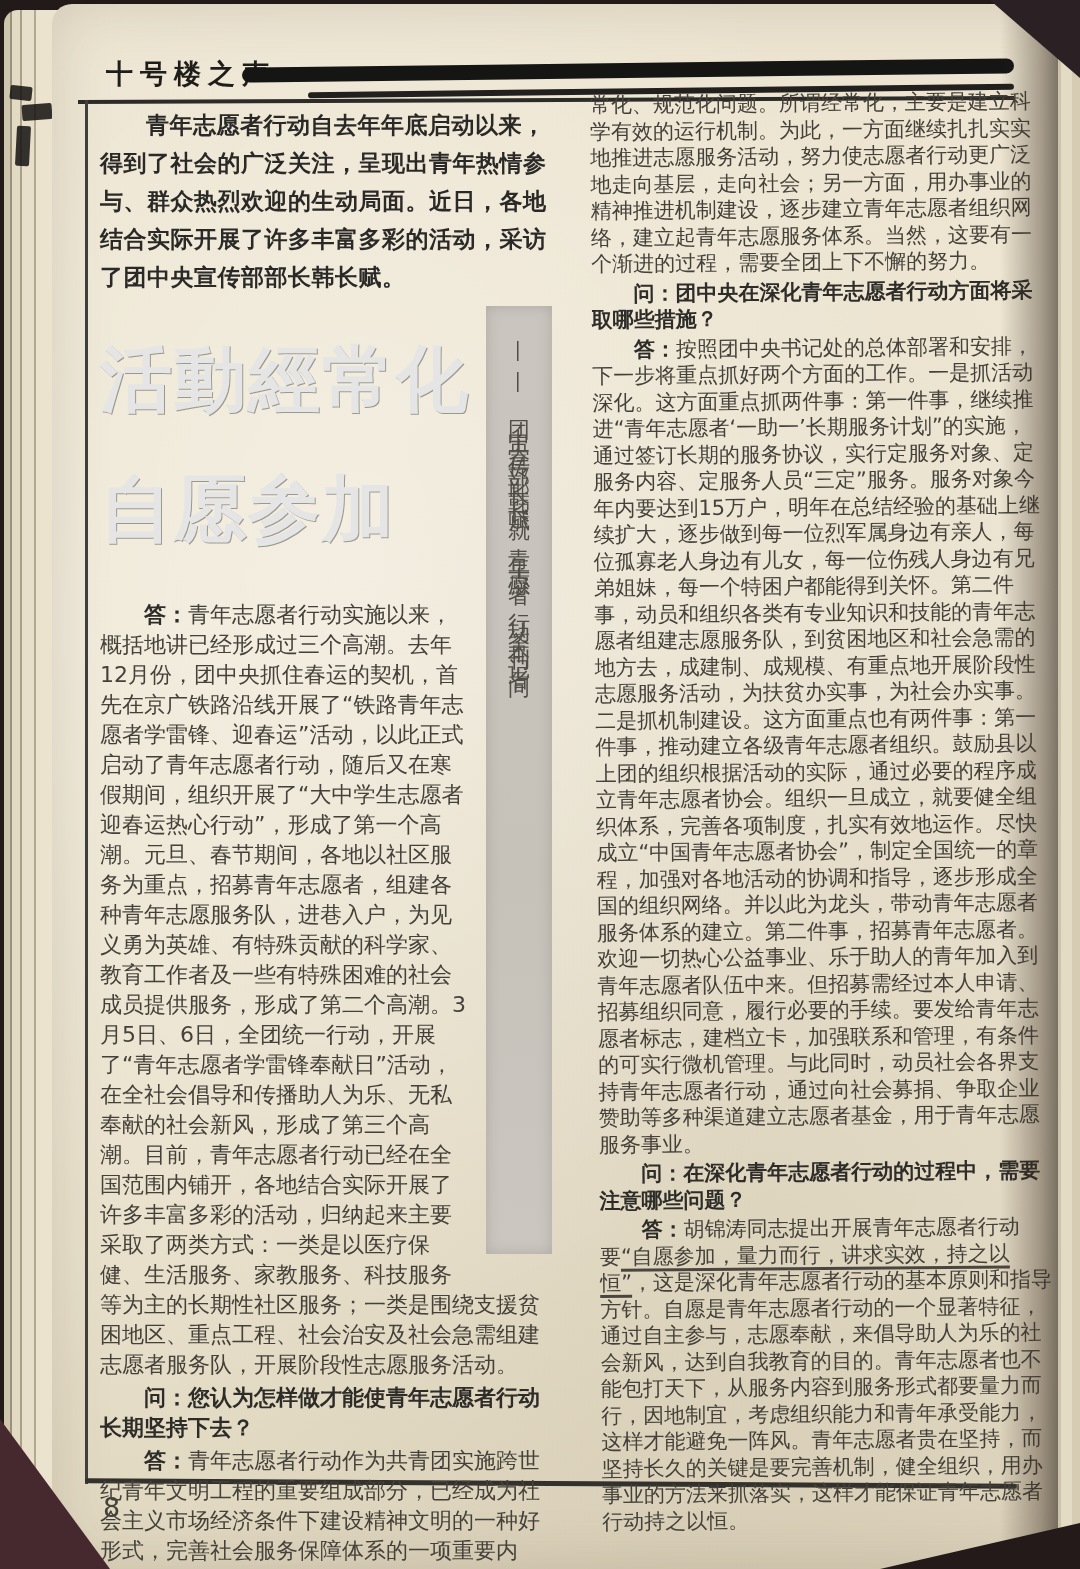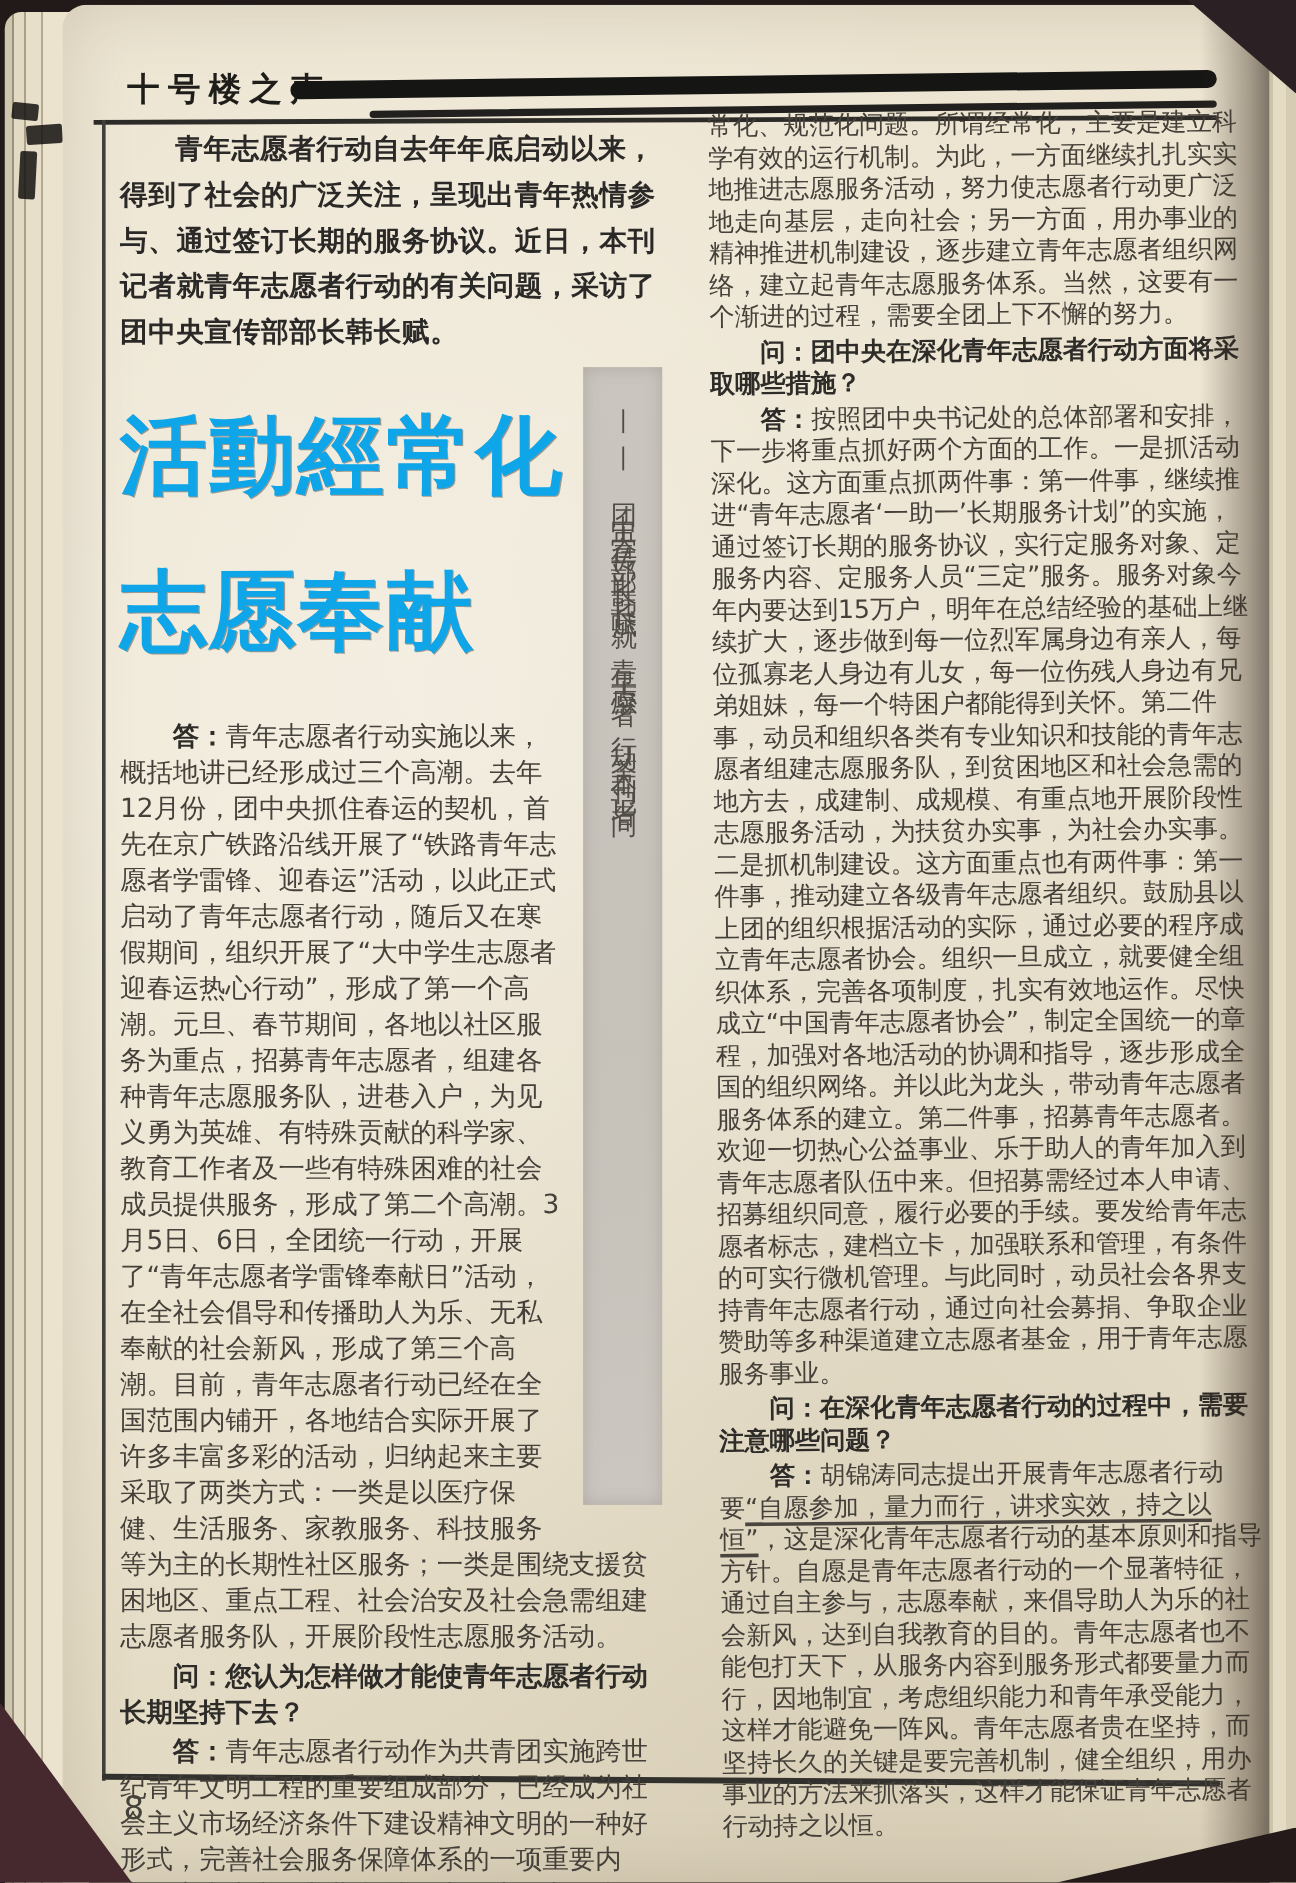--- a/index.html
+++ b/index.html
@@ -78,21 +78,21 @@
     background:linear-gradient(180deg,#cac6bf 0%,#c6c2ba 60%,#cbc7c0 100%);
     box-shadow:inset 0 0 14px rgba(90,85,75,.25);
     display:flex;justify-content:center;
   }
   .v-strip span{
     writing-mode:vertical-rl;text-orientation:mixed;
     font-size:22px;letter-spacing:9px;color:#504d47;padding-top:34px;line-height:66px;
   }
   .headline{
     margin:18px 0 26px 0;font-size:72px;line-height:130px;font-weight:900;
-    color:#0ea5e9;letter-spacing:2px;white-space:nowrap;
+    color:#e5e5e5;letter-spacing:2px;white-space:nowrap;
     text-shadow:1px 1px 0 rgba(52,50,46,.45);
   }
   .body-text{font-size:22px;line-height:30px;letter-spacing:0;}
   .right-col .body-text{font-size:21px;line-height:26.5px;}
   .q{font-weight:bold;color:#2e2c28;text-indent:2em;margin:3px 0;}
   .a{text-indent:2em;}
   .cont{text-indent:0;}
   .a .lead{font-weight:bold;color:#2e2c28;}
   .u{text-decoration:underline;text-decoration-thickness:2.5px;text-underline-offset:5px;
      text-decoration-color:#4a463f;}
@@ -108,29 +108,29 @@
 <div class="page"></div>
 
 <div class="masthead-title">十号楼之声</div>
 <div class="masthead-bar"></div>
 <div class="masthead-bar2"></div>
 <div class="masthead-rule"></div>
 <div class="box-border-left"></div>
 <div class="box-border-bottom"></div>
 
 <div class="left-col">
-  <p class="intro">青年志愿者行动自去年年底启动以来，得到了社会的广泛关注，呈现出青年热情参与、通过签订长期的服务协议。近日，本刊记者就青年志愿者行动的有关问题，采访了团中央宣传部部长韩长赋。</p>
+  <p class="intro">青年志愿者行动自去年年底启动以来，得到了社会的广泛关注，呈现出青年热情参与、群众热烈欢迎的生动局面。近日，各地结合实际开展了许多丰富多彩的活动，采访了团中央宣传部部长韩长赋。</p>
 
   <div class="v-strip">
     <span>——团中央宣传部部长韩长赋就“青年志愿者”行动答本刊记者问</span>
   </div>
 
   <div class="headline">
     <div>活動經常化</div>
-    <div>志愿奉献</div>
+    <div>自愿参加</div>
   </div>
 
   <div class="body-text">
     <p class="a"><span class="lead">答：</span><span>青年志愿者行动实施以来，概括地讲已经形成过三个高潮。去年12月份，团中央抓住春运的契机，首先在京广铁路沿线开展了“铁路青年志愿者学雷锋、迎春运”活动，以此正式启动了青年志愿者行动，随后又在寒假期间，组织开展了“大中学生志愿者迎春运热心行动”，形成了第一个高潮。元旦、春节期间，各地以社区服务为重点，招募青年志愿者，组建各种青年志愿服务队，进巷入户，为见义勇为英雄、有特殊贡献的科学家、教育工作者及一些有特殊困难的社会成员提供服务，形成了第二个高潮。3月5日、6日，全团统一行动，开展了“青年志愿者学雷锋奉献日”活动，在全社会倡导和传播助人为乐、无私奉献的社会新风，形成了第三个高潮。目前，青年志愿者行动已经在全国范围内铺开，各地结合实际开展了许多丰富多彩的活动，归纳起来主要采取了两类方式：一类是以医疗保健、生活服务、家教服务、科技服务等为主的长期性社区服务；一类是围绕支援贫困地区、重点工程、社会治安及社会急需组建志愿者服务队，开展阶段性志愿服务活动。</span></p>
     <p class="q">问：您认为怎样做才能使青年志愿者行动长期坚持下去？</p>
     <p class="a"><span class="lead">答：</span><span>青年志愿者行动作为共青团实施跨世纪青年文明工程的重要组成部分，已经成为社会主义市场经济条件下建设精神文明的一种好形式，完善社会服务保障体系的一项重要内容，应当也必将长期坚持下去。这一点是全团的共识，也是活动的走势。促使活动深化持久，当前重要的是要进一步研究解决活动的经</span></p>
   </div>
 </div>
 
 <div class="right-col">

